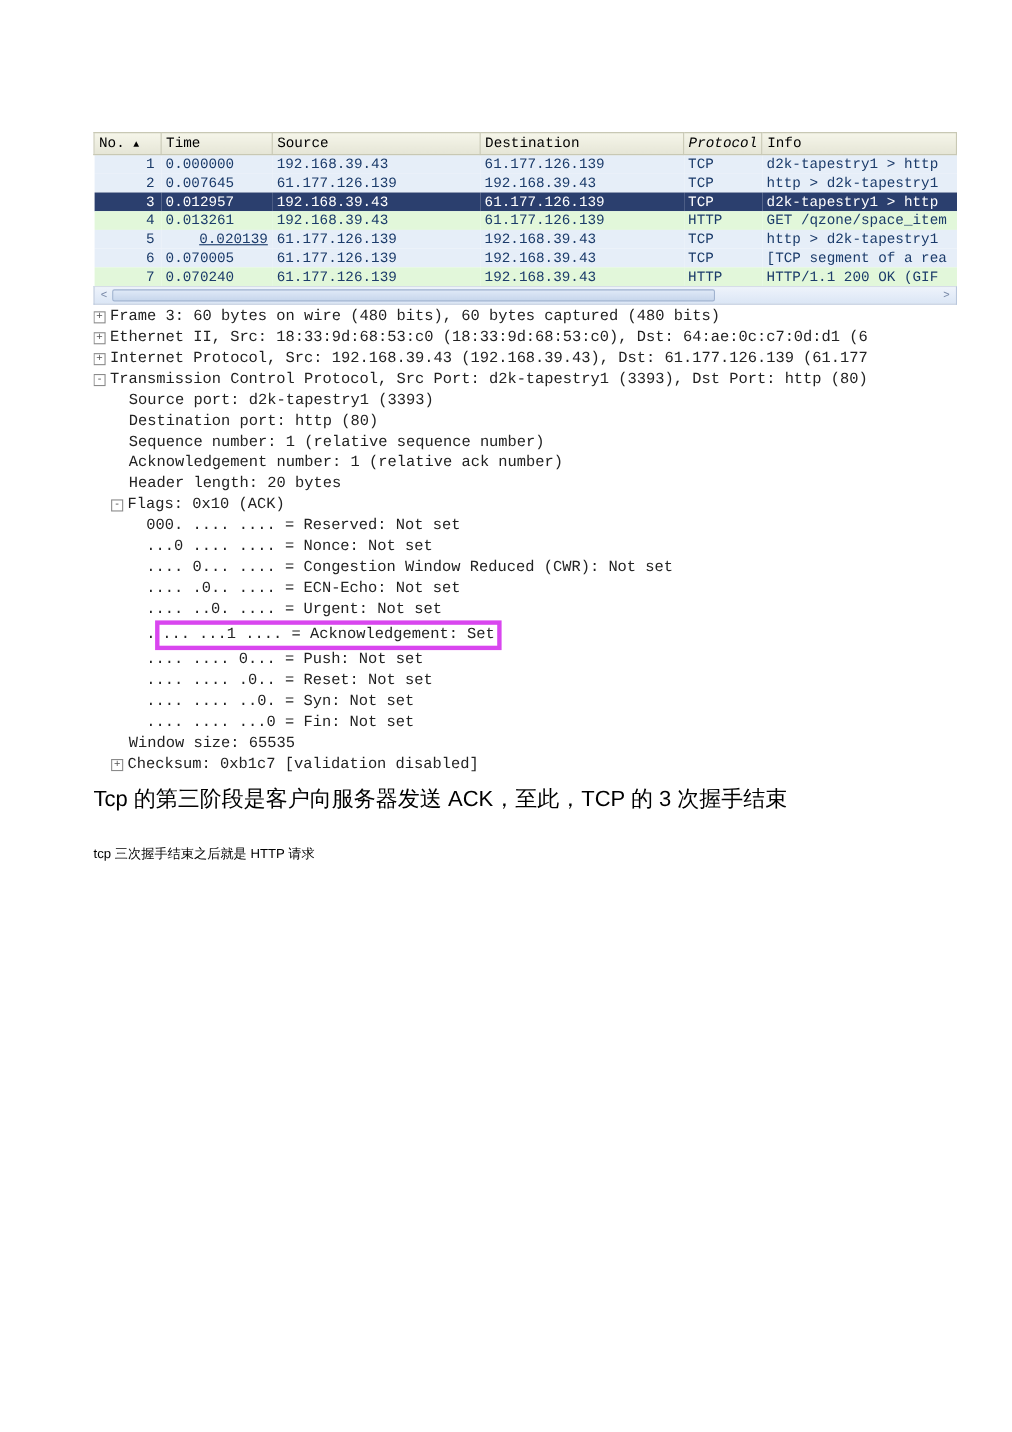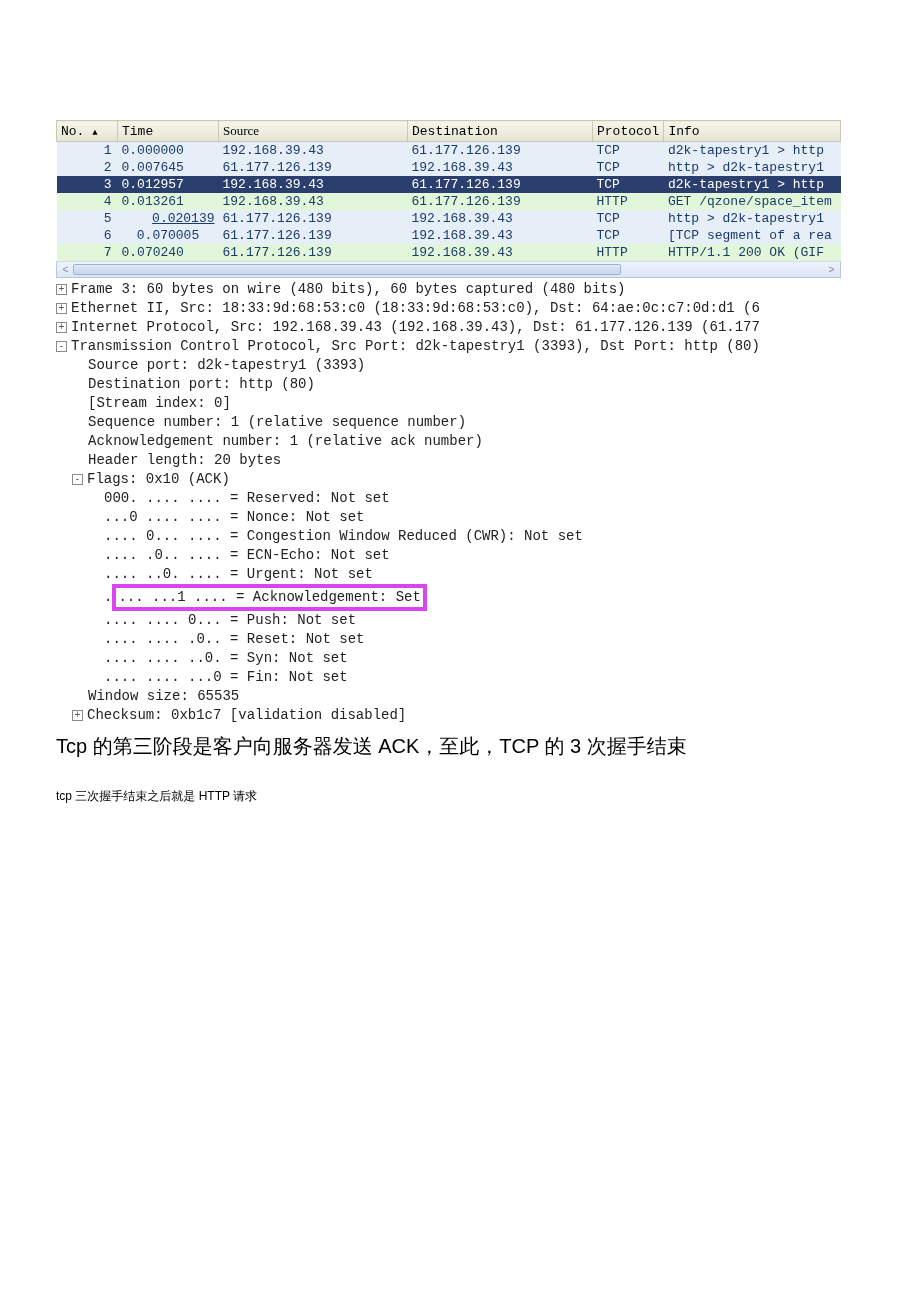--- a/index.html
+++ b/index.html
@@ -4,21 +4,21 @@
 <style>
   body {
     margin: 0;
     padding: 0;
     font-family: "SimSun", "Microsoft YaHei", Arial, sans-serif;
     font-size: 13px;
     background: #fff;
     width: 920px;
   }
   .wrap {
-    padding: 120px 0 0 56px;
+    padding: 120px 0 0 85px;
     width: 785px;
     overflow: hidden;
   }
   .packets {
     border-collapse: collapse;
     width: 100%;
     font-family: "Courier New", monospace;
     font-size: 13px;
   }
   .packets th {
@@ -102,23 +102,23 @@
     margin: 8px 0 0 0;
   }
   .bodytext2 {
     font-family: "SimSun", Arial, sans-serif;
     font-size: 12px;
     color: #000;
     margin: 28px 0 0 0;
   }
   .no-col { width: 52px; text-align: right;}
   .time-col { width: 92px;}
-  .src-col { width: 180px; font-family: Liberation Serif, serif;}
+  .src-col { width: 180px;}
   .dst-col { width: 176px;}
-  .proto-col { width: 62px;}
+  .proto-col { width: 62px; font-style: italic;}
 </style>
 </head>
 <body>
 <div class="wrap">
 
 <table class="packets">
   <thead>
     <tr>
       <th class="no-col"><span>No.</span> <span style="font-size:9px;">▲</span></th>
       <th class="time-col">Time</th>
@@ -164,21 +164,21 @@
         <tr class="row-normal">
           <td style="text-align: right; padding-right: 6px;">   5</td>
           <td style="text-align: right; text-decoration: underline;">0.020139</td>
           <td style="text-align: left;">61.177.126.139</td>
           <td style="text-align: left;">192.168.39.43</td>
           <td style="text-align: left;">TCP</td>
           <td>http &gt; d2k-tapestry1</td>
         </tr>
         <tr class="row-normal">
           <td style="text-align: right; padding-right: 6px;">   6</td>
-          <td style="text-align: center;">0.070005</td>
+          <td style="text-align: left;">0.070005</td>
           <td style="text-align: left;">61.177.126.139</td>
           <td style="text-align: left;">192.168.39.43</td>
           <td style="text-align: left;">TCP</td>
           <td>[TCP segment of a rea</td>
         </tr>
         <tr class="row-http">
           <td style="text-align: right; padding-right: 6px;">   7</td>
           <td style="text-align: left;">0.070240</td>
           <td style="text-align: left;">61.177.126.139</td>
           <td style="text-align: left;">192.168.39.43</td>
@@ -193,21 +193,20 @@
   <div class="arrow arrow-right">&gt;</div>
 </div>
 
 <div class="details">
   <div class="line"><span class="toggle">+</span><span>Frame 3: 60 bytes on wire (480 bits), 60 bytes captured (480 bits)</span></div>
   <div class="line"><span class="toggle">+</span><span>Ethernet II, Src: 18:33:9d:68:53:c0 (18:33:9d:68:53:c0), Dst: 64:ae:0c:c7:0d:d1 (6</span></div>
   <div class="line"><span class="toggle">+</span><span>Internet Protocol, Src: 192.168.39.43 (192.168.39.43), Dst: 61.177.126.139 (61.177</span></div>
   <div class="line"><span class="toggle">-</span><span>Transmission Control Protocol, Src Port: d2k-tapestry1 (3393), Dst Port: http (80)</span></div>
   <div class="indent1">Source port: d2k-tapestry1 (3393)</div>
   <div class="indent1">Destination port: http (80)</div>
-  <div class="indent1">[Stream index: 0]</div>
   <div class="indent1">Sequence number: 1    (relative sequence number)</div>
   <div class="indent1">Acknowledgement number: 1    (relative ack number)</div>
   <div class="indent1">Header length: 20 bytes</div>
   <div class="indent-tg"><span class="toggle">-</span><span>Flags: 0x10 (ACK)</span></div>
   <div id="flags-block">
         <div class="indent2">000. .... .... = Reserved: Not set</div>
         <div class="indent2">...0 .... .... = Nonce: Not set</div>
         <div class="indent2">.... 0... .... = Congestion Window Reduced (CWR): Not set</div>
         <div class="indent2">.... .0.. .... = ECN-Echo: Not set</div>
         <div class="indent2">.... ..0. .... = Urgent: Not set</div>

